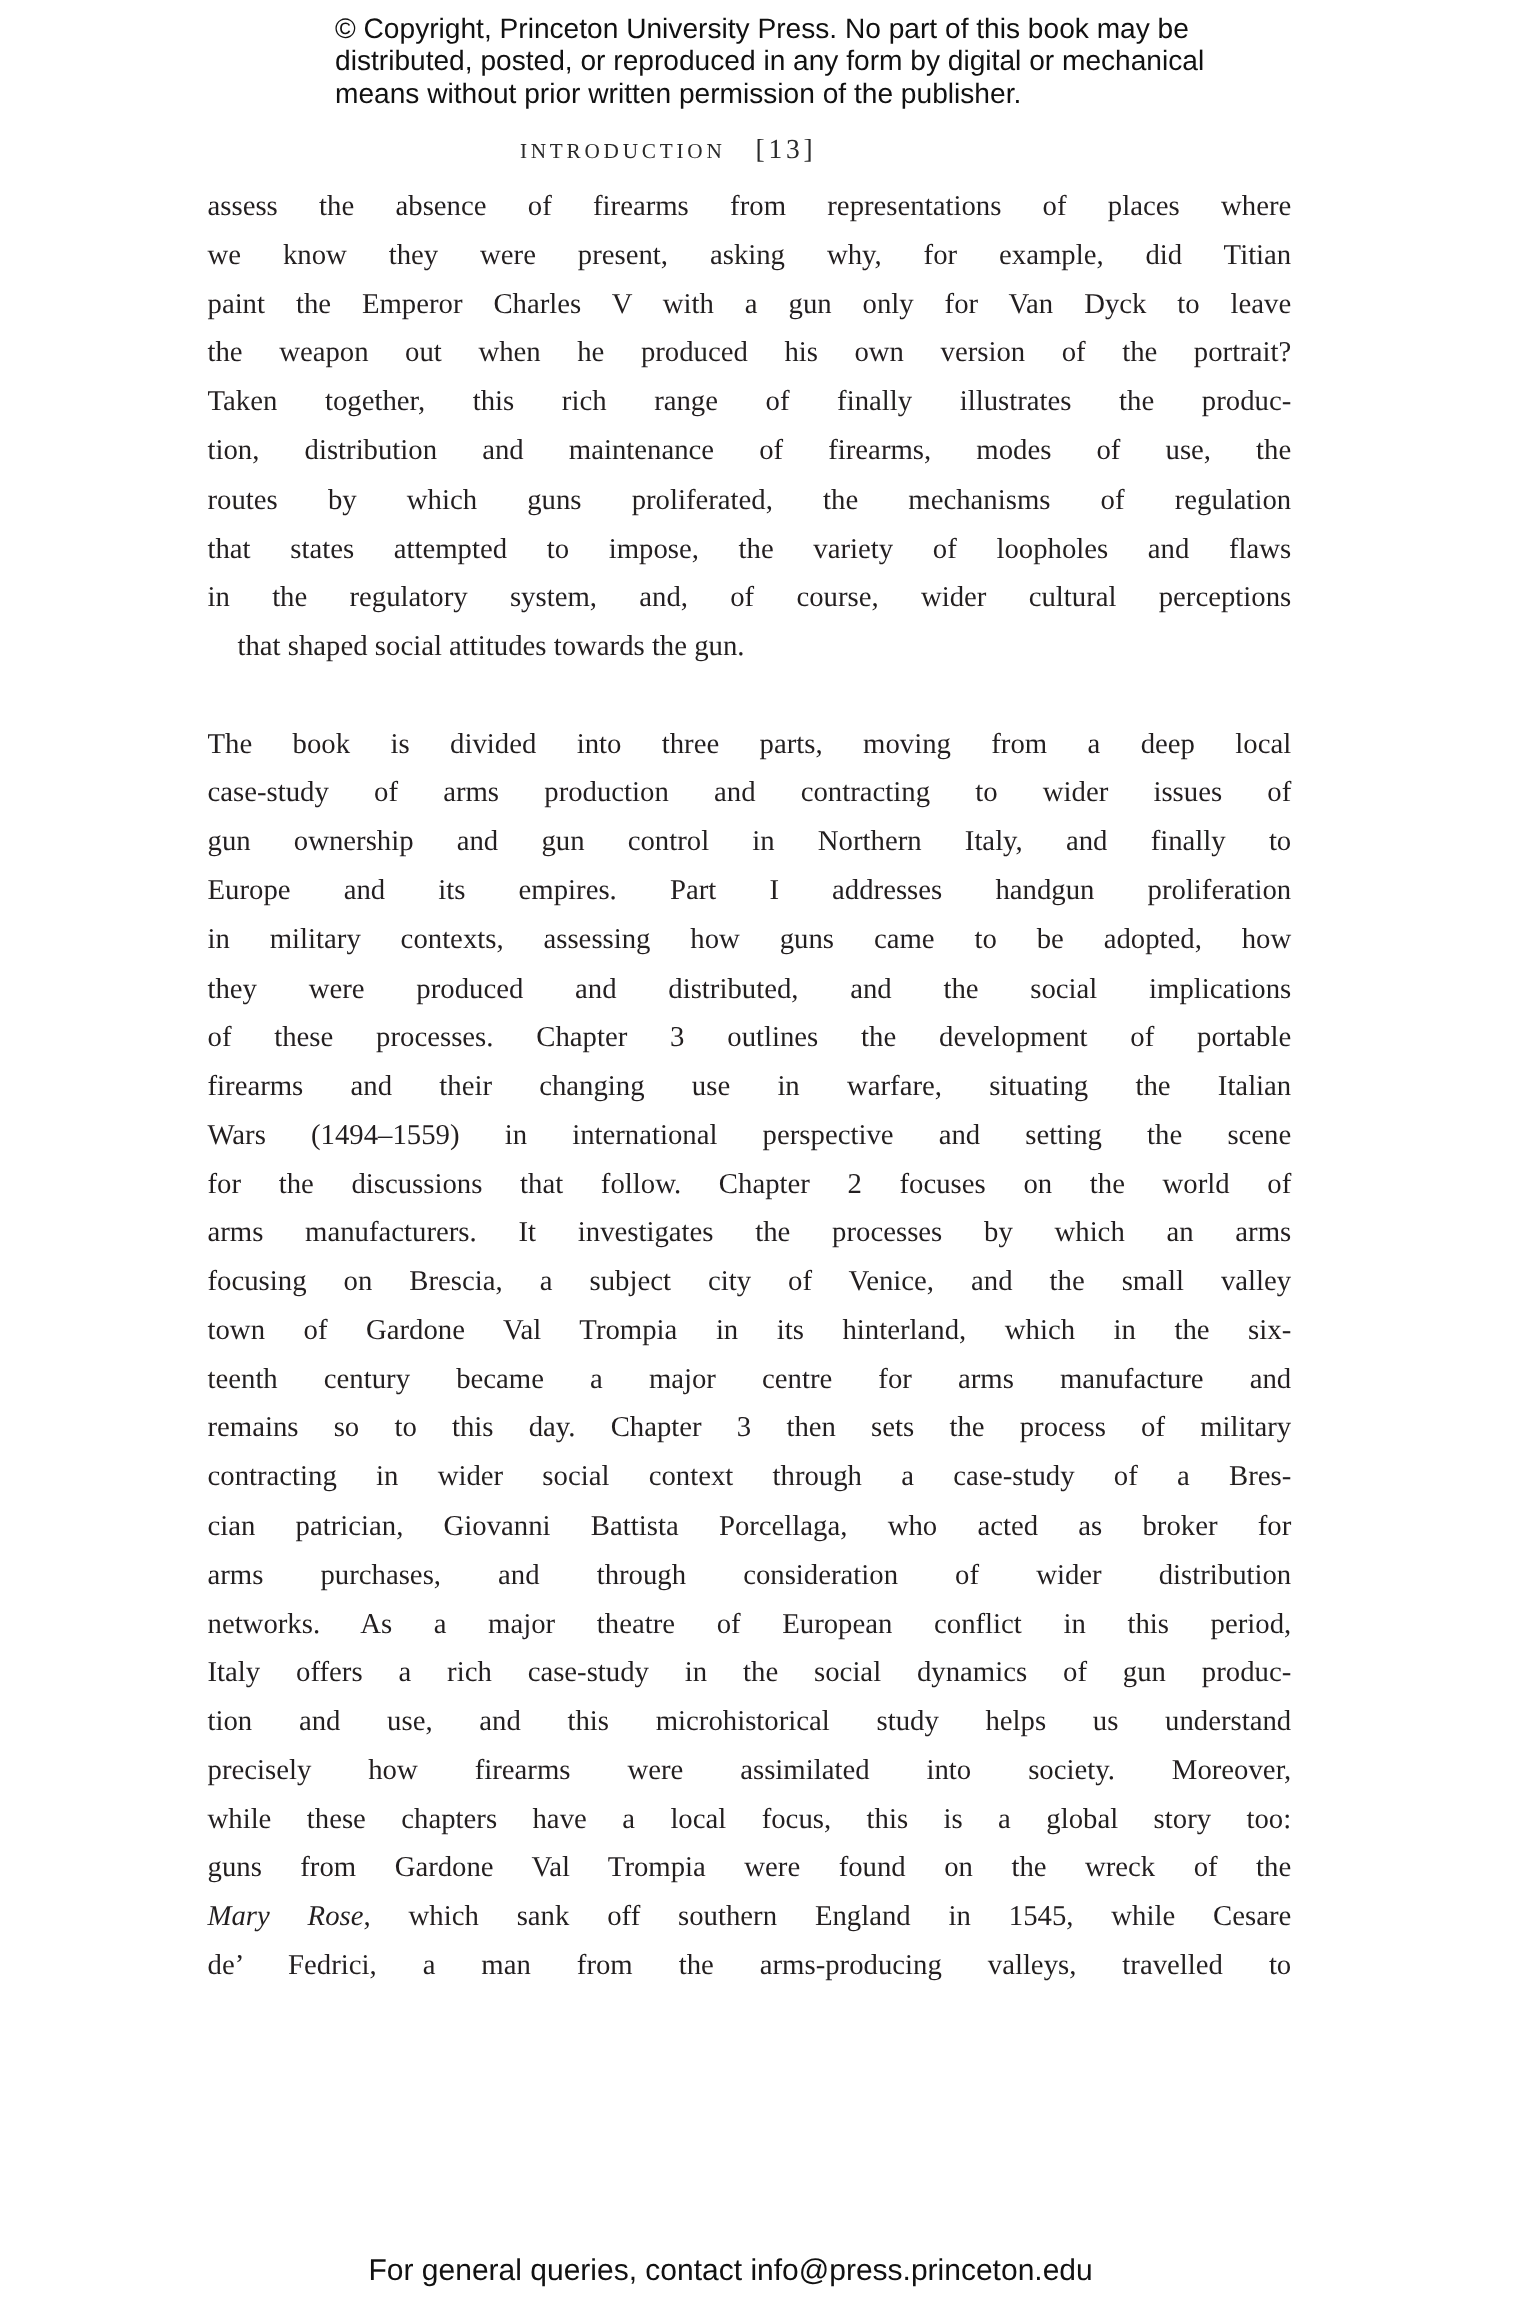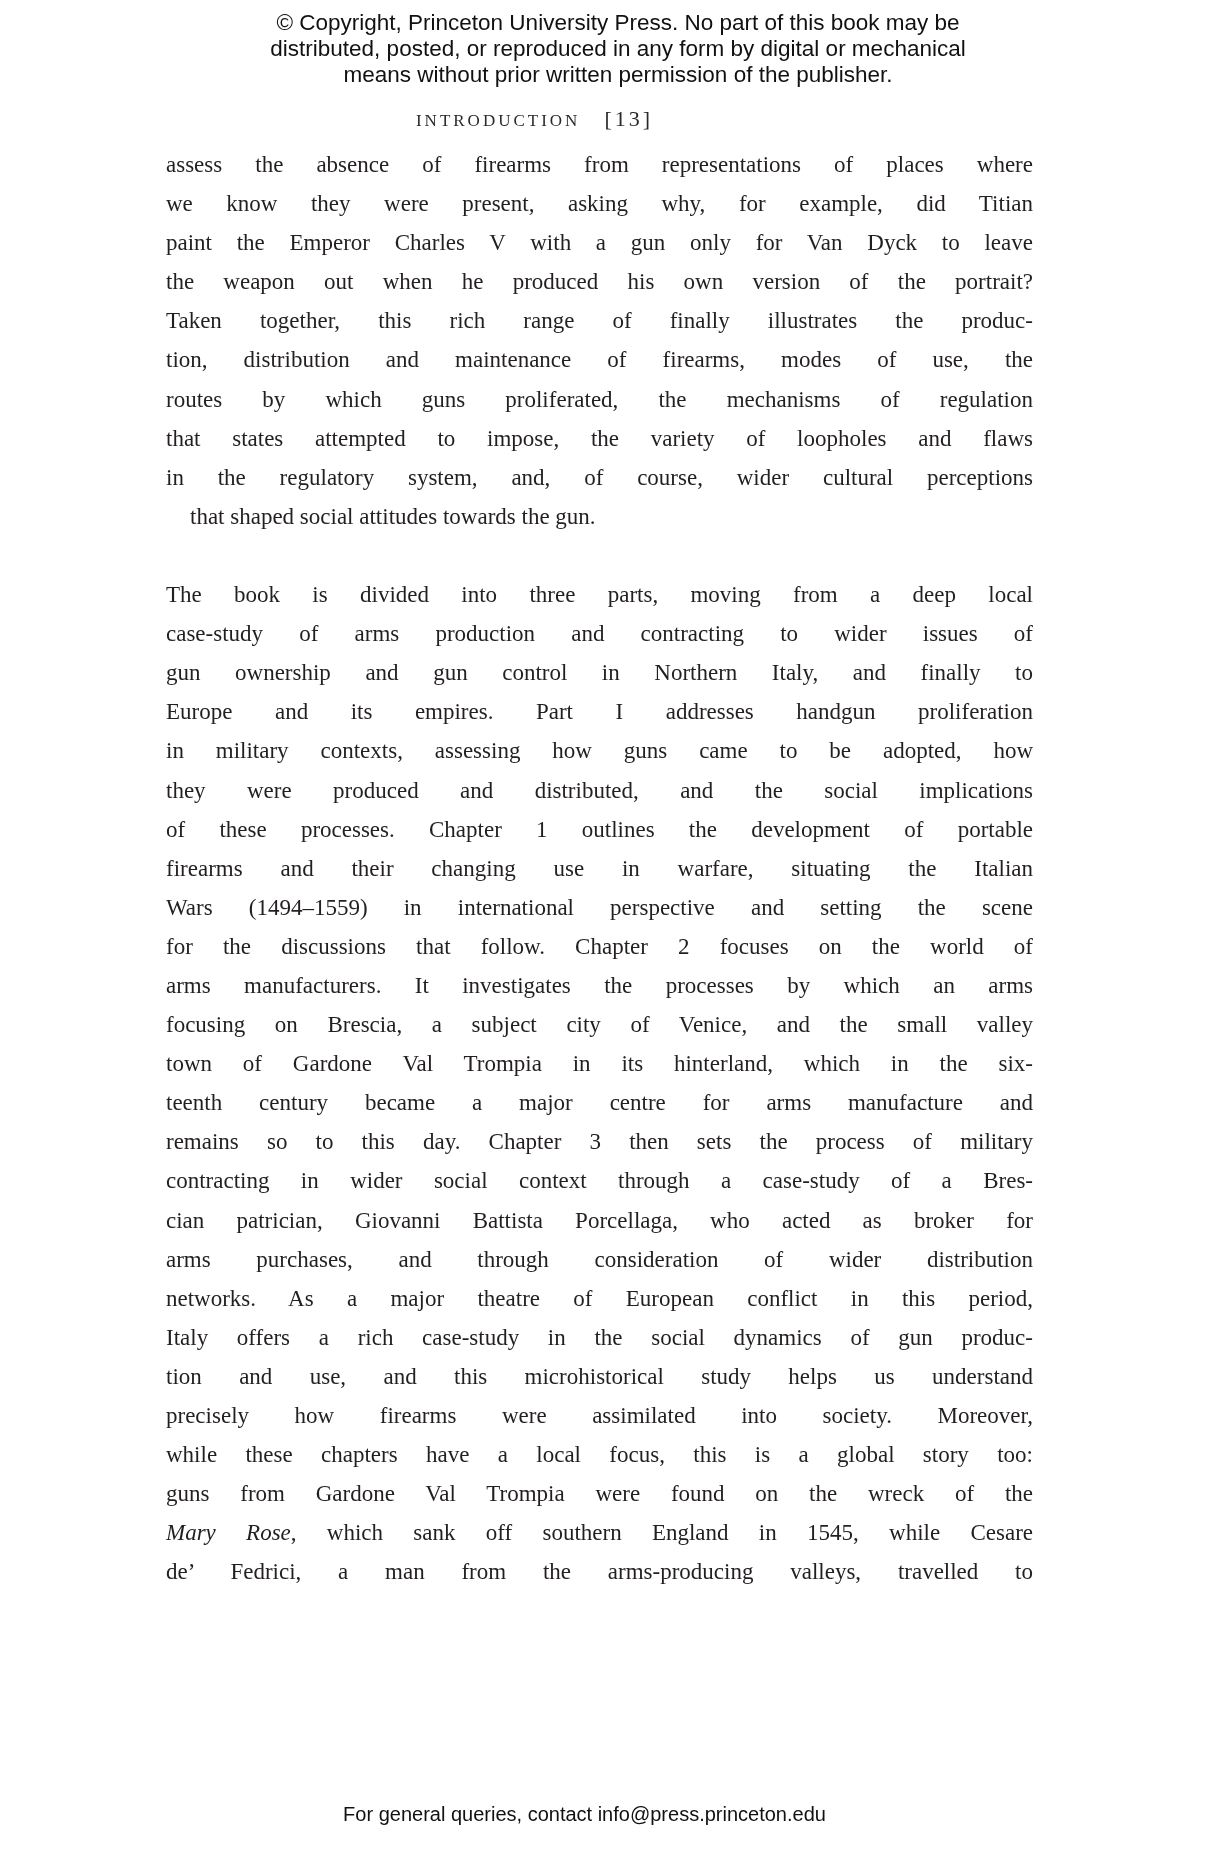--- a/index.html
+++ b/index.html
@@ -20,21 +20,20 @@
     top: 10px;
     width: 700px;
     font-family: "Liberation Sans", sans-serif;
     font-size: 22.5px;
     line-height: 26px;
     color: #111111;
   }
   .copyright .cline {
     display: block;
     white-space: nowrap;
-    text-align: center;
   }
   .running-head {
     position: absolute;
     left: 0;
     width: 1225px;
     top: 106px;
     text-align: center;
     font-family: "Liberation Serif", serif;
     color: #2a2a2a;
     white-space: nowrap;
@@ -80,21 +79,21 @@
   .line em {
     font-style: italic;
   }
   .footer {
     position: absolute;
     left: 0;
     width: 1225px;
     top: 1803px;
     text-align: center;
     font-family: "Liberation Sans", sans-serif;
-    font-size: 20px;
+    font-size: 24px;
     color: #111111;
   }
   .footer span {
     position: relative;
     left: -28px;
   }
 </style>
 </head>
 <body>
 
@@ -122,21 +121,21 @@
     <span class="line">in the regulatory system, and, of course, wider cultural perceptions</span>
     <span class="line last">that shaped social attitudes towards the gun.</span>
   </div>
   <div class="para">
     <span class="line">The book is divided into three parts, moving from a deep local</span>
     <span class="line">case-study of arms production and contracting to wider issues of</span>
     <span class="line">gun ownership and gun control in Northern Italy, and finally to</span>
     <span class="line">Europe and its empires. Part I addresses handgun proliferation</span>
     <span class="line">in military contexts, assessing how guns came to be adopted, how</span>
     <span class="line">they were produced and distributed, and the social implications</span>
-    <span class="line">of these processes. Chapter 1 outlines the development of portable</span>
+    <span class="line">of these processes. Chapter 3 outlines the development of portable</span>
     <span class="line">firearms and their changing use in warfare, situating the Italian</span>
     <span class="line">Wars (1494–1559) in international perspective and setting the scene</span>
     <span class="line">for the discussions that follow. Chapter 2 focuses on the world of</span>
     <span class="line">arms manufacturers. It investigates the processes by which an arms</span>
     <span class="line">focusing on Brescia, a subject city of Venice, and the small valley</span>
     <span class="line">town of Gardone Val Trompia in its hinterland, which in the six-</span>
     <span class="line">teenth century became a major centre for arms manufacture and</span>
     <span class="line">remains so to this day. Chapter 3 then sets the process of military</span>
     <span class="line">contracting in wider social context through a case-study of a Bres-</span>
     <span class="line">cian patrician, Giovanni Battista Porcellaga, who acted as broker for</span>

